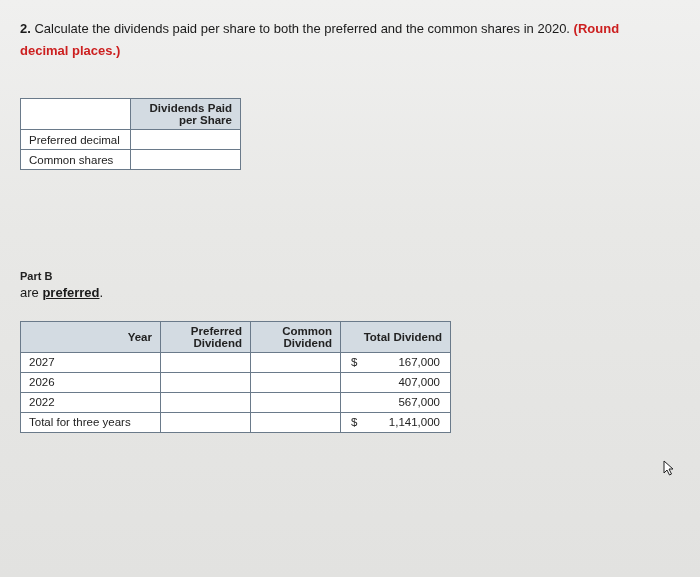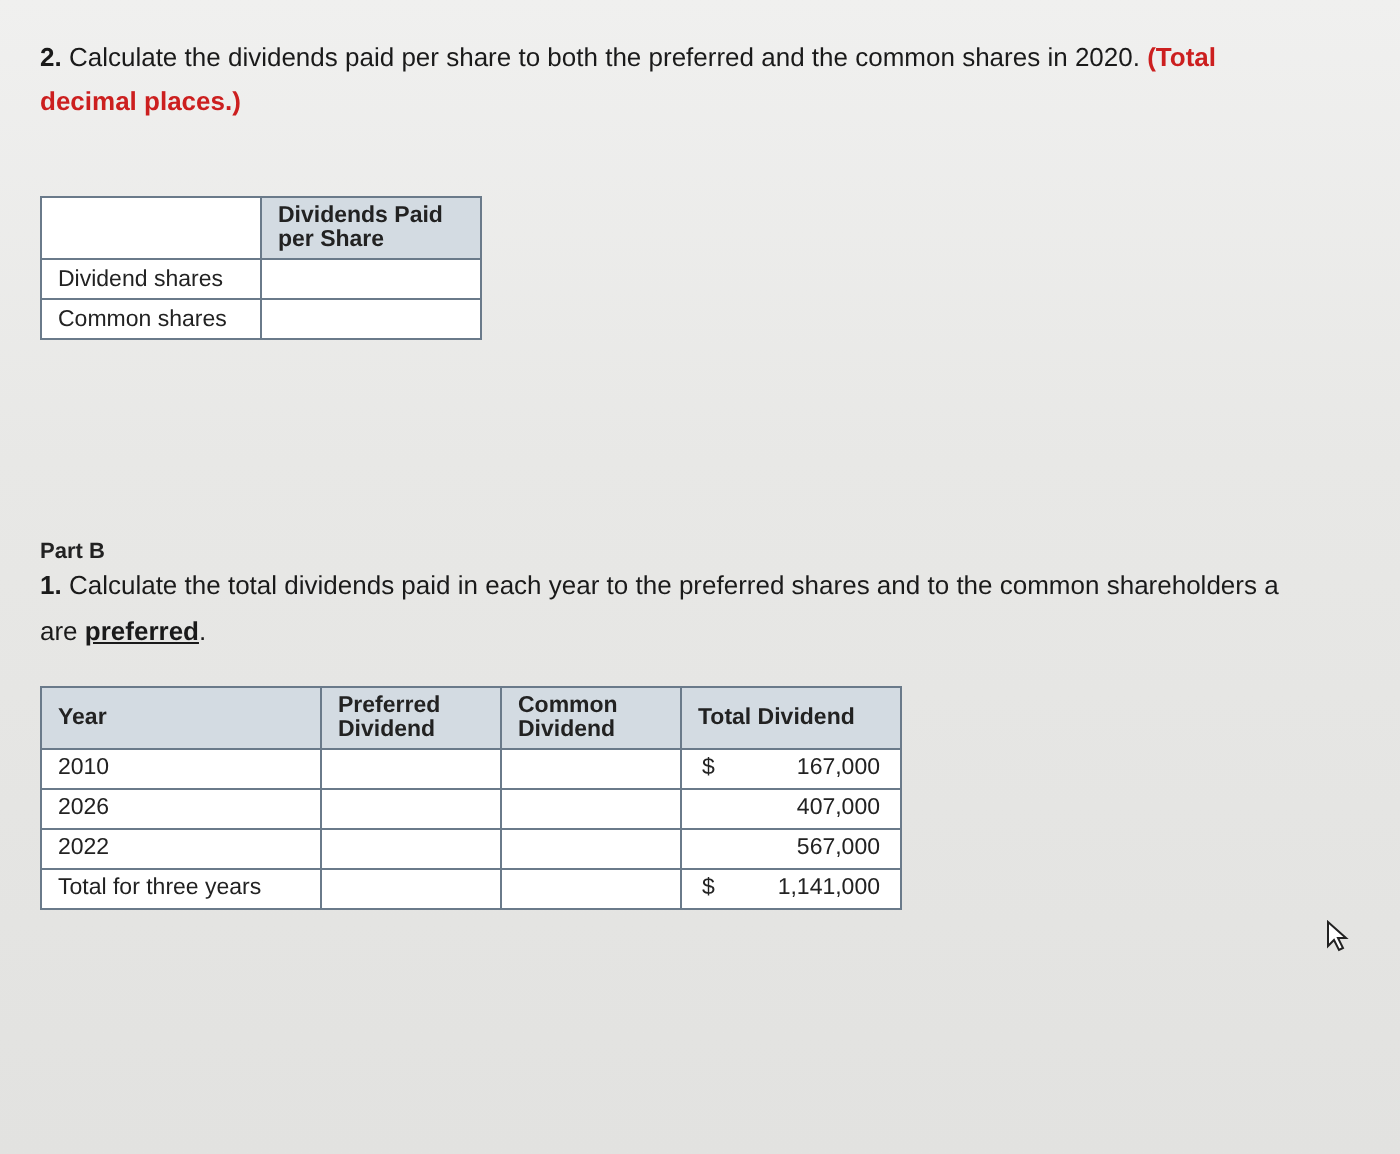--- a/index.html
+++ b/index.html
@@ -40,21 +40,21 @@
       padding: 3px 8px;
       font-size: 11.5px;
       background: #fff;
       text-align: left;
       vertical-align: middle;
       height: 20px;
     }
     th {
       background: #d3dbe2;
       font-weight: bold;
-      text-align: left;
+      text-align: right;
     }
     .table1 th { width: 110px; }
     .table1 td.label-cell { width: 110px; }
     .table1 td.value-cell { width: 110px; }
     .part-b-heading { font-weight: bold; font-size: 11px; margin-bottom: 2px; }
     .underline { text-decoration: underline; }
     .table2 th.year-h { width: 140px; }
     .table2 th.col-h { width: 90px; }
     .table2 th.total-h-real { width: 110px; }
     .table2 td.year-cell { width: 140px; }
@@ -74,67 +74,63 @@
     .part-b-block { margin-top: 100px; }
     .table2-wrap { margin-top: 18px; }
   </style>
 </head>
 <body>
 
 <div class="page">
 
   <div class="question-text">
     <span class="qnum">2.</span>
-    <span>Calculate the dividends paid per share to both the preferred and the common shares in 2020. </span><span class="red-bold">(Total</span>
+    <span>Calculate the dividends paid per share to both the preferred and the common shares in 2020. </span><span class="red-bold">(Round</span>
   </div>
   <div class="question-text">
     <span class="red-bold">decimal places.)</span>
   </div>
 
   <div class="section-gap"></div>
 
   <table class="table1">
     <tbody>
         <tr>
       <td class="label-cell"></td>
       <th>Dividends Paid per Share</th>
     </tr>
     <tr>
-      <td class="label-cell">Dividend shares</td>
+      <td class="label-cell">Preferred decimal</td>
       <td class="value-cell"></td>
     </tr>
     <tr>
       <td class="label-cell">Common shares</td>
       <td class="value-cell"></td>
     </tr>
   </tbody>
     </table>
 
   <div class="part-b-block">
     <div class="part-b-heading">Part B</div>
-    <div class="question-text">
-      <span class="qnum">1.</span>
-      <span>Calculate the total dividends paid in each year to the preferred shares and to the common shareholders a</span>
-    </div>
     <div class="question-text">
       <span>are </span><span class="underline qnum">preferred</span><span>.</span>
     </div>
 
     <div class="table2-wrap">
 
       <table class="table2">
         <tbody>
             <tr>
           <th class="year-h">Year</th>
           <th class="col-h">Preferred Dividend</th>
           <th class="col-h">Common Dividend</th>
           <th class="total-h-real">Total Dividend</th>
         </tr>
         <tr>
-          <td class="year-cell">2010</td>
+          <td class="year-cell">2027</td>
           <td class="empty-cell"></td>
           <td class="empty-cell"></td>
           <td class="num-cell">
             <div class="dollar-split">
                   <span class="cur">$</span>
                   <span class="amt">167,000</span>
                 </div>
           </td>
         </tr>
         <tr>

